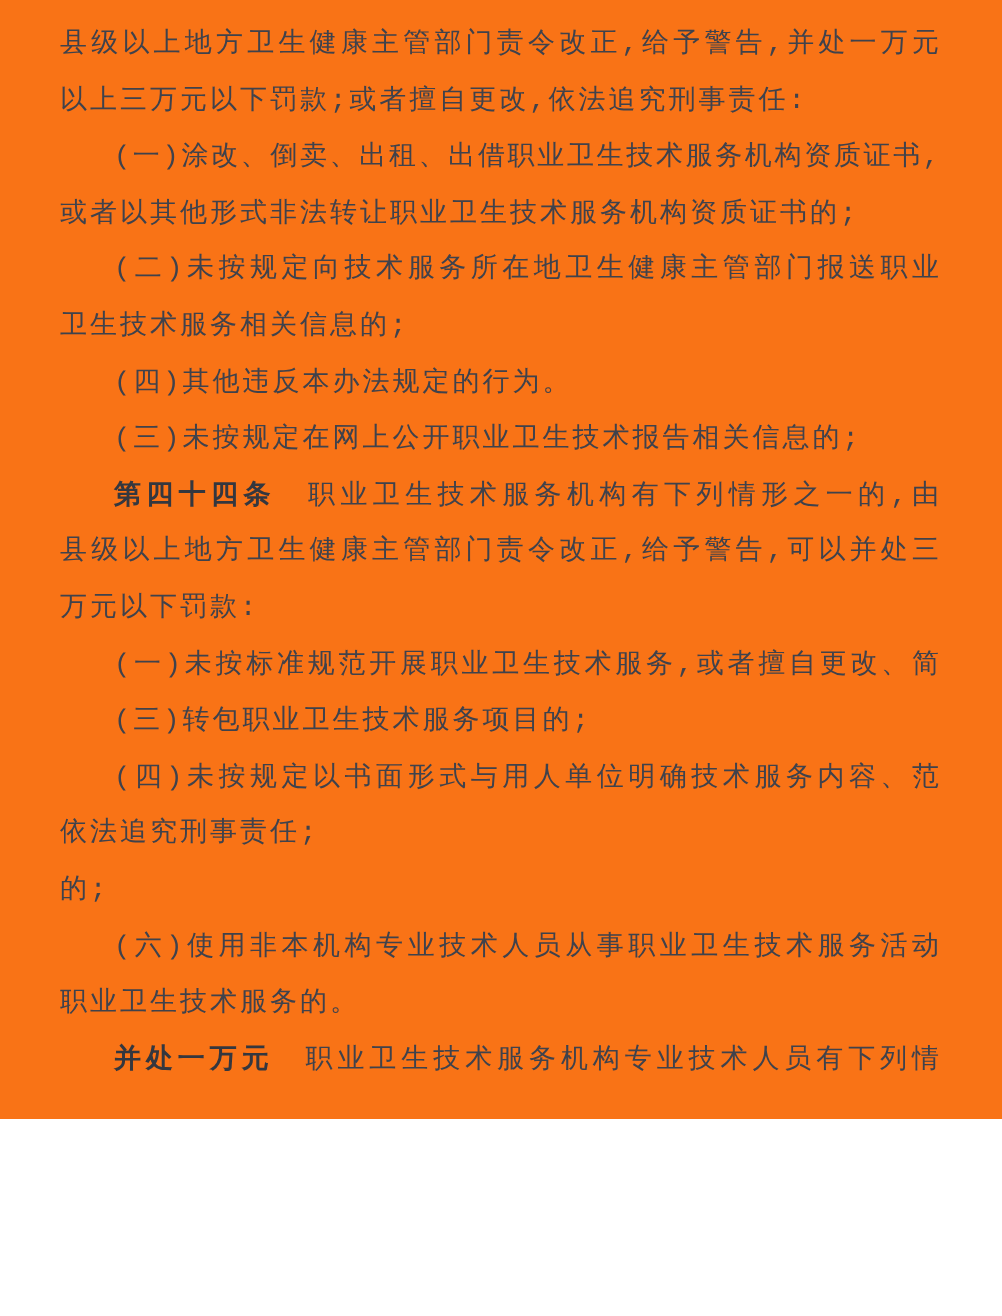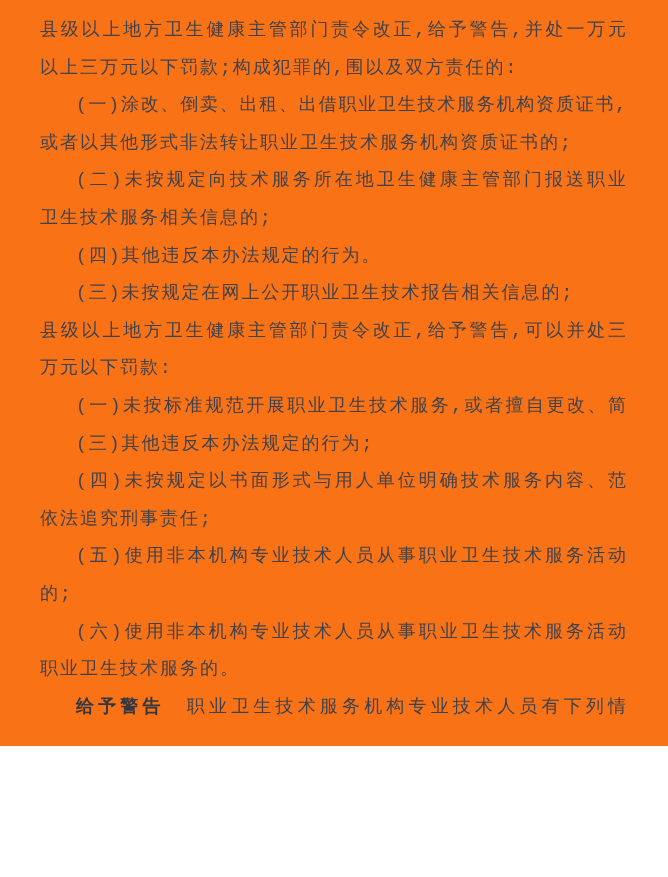--- a/index.html
+++ b/index.html
@@ -59,33 +59,33 @@
     word-spacing: 14px;
     margin-top: 22px;
   }
 </style>
 </head>
 <body>
 
 <div class="page">
   <div class="content">
       <div class="line full">县级以上地方卫生健康主管部门责令改正,给予警告,并处一万元</div>
-      <div class="line">以上三万元以下罚款;构成犯罪的,围以及双方责任的:</div>
+      <div class="line">以上三万元以下罚款;或者擅自更改,依法追究刑事责任:</div>
       <div class="line full indent">(一)涂改、倒卖、出租、出借职业卫生技术服务机构资质证书,</div>
       <div class="line">或者以其他形式非法转让职业卫生技术服务机构资质证书的;</div>
       <div class="line full indent">(二)未按规定向技术服务所在地卫生健康主管部门报送职业</div>
       <div class="line">卫生技术服务相关信息的;</div>
       <div class="line indent">(四)其他违反本办法规定的行为。</div>
       <div class="line indent">(三)未按规定在网上公开职业卫生技术报告相关信息的;</div>
+      <div class="line full indent"><span class="term">第四十四条</span><span class="gap"></span><span>职业卫生技术服务机构有下列情形之一的,由</span></div>
       <div class="line full">县级以上地方卫生健康主管部门责令改正,给予警告,可以并处三</div>
       <div class="line">万元以下罚款:</div>
       <div class="line full indent">(一)未按标准规范开展职业卫生技术服务,或者擅自更改、简</div>
-      <div class="line indent">(三)其他违反本办法规定的行为;</div>
+      <div class="line indent">(三)转包职业卫生技术服务项目的;</div>
       <div class="line full indent">(四)未按规定以书面形式与用人单位明确技术服务内容、范</div>
       <div class="line">依法追究刑事责任;</div>
-      <div class="line full indent">(五)使用非本机构专业技术人员从事职业卫生技术服务活动</div>
       <div class="line">的;</div>
       <div class="line full indent">(六)使用非本机构专业技术人员从事职业卫生技术服务活动</div>
       <div class="line">职业卫生技术服务的。</div>
-      <div class="line full indent"><span class="term">给予警告</span><span class="gap"></span><span>职业卫生技术服务机构专业技术人员有下列情</span></div>
+      <div class="line full indent"><span class="term">并处一万元</span><span class="gap"></span><span>职业卫生技术服务机构专业技术人员有下列情</span></div>
     </div>
   <div class="footer">— 16 —</div>
 </div>
 
 </body></html>

